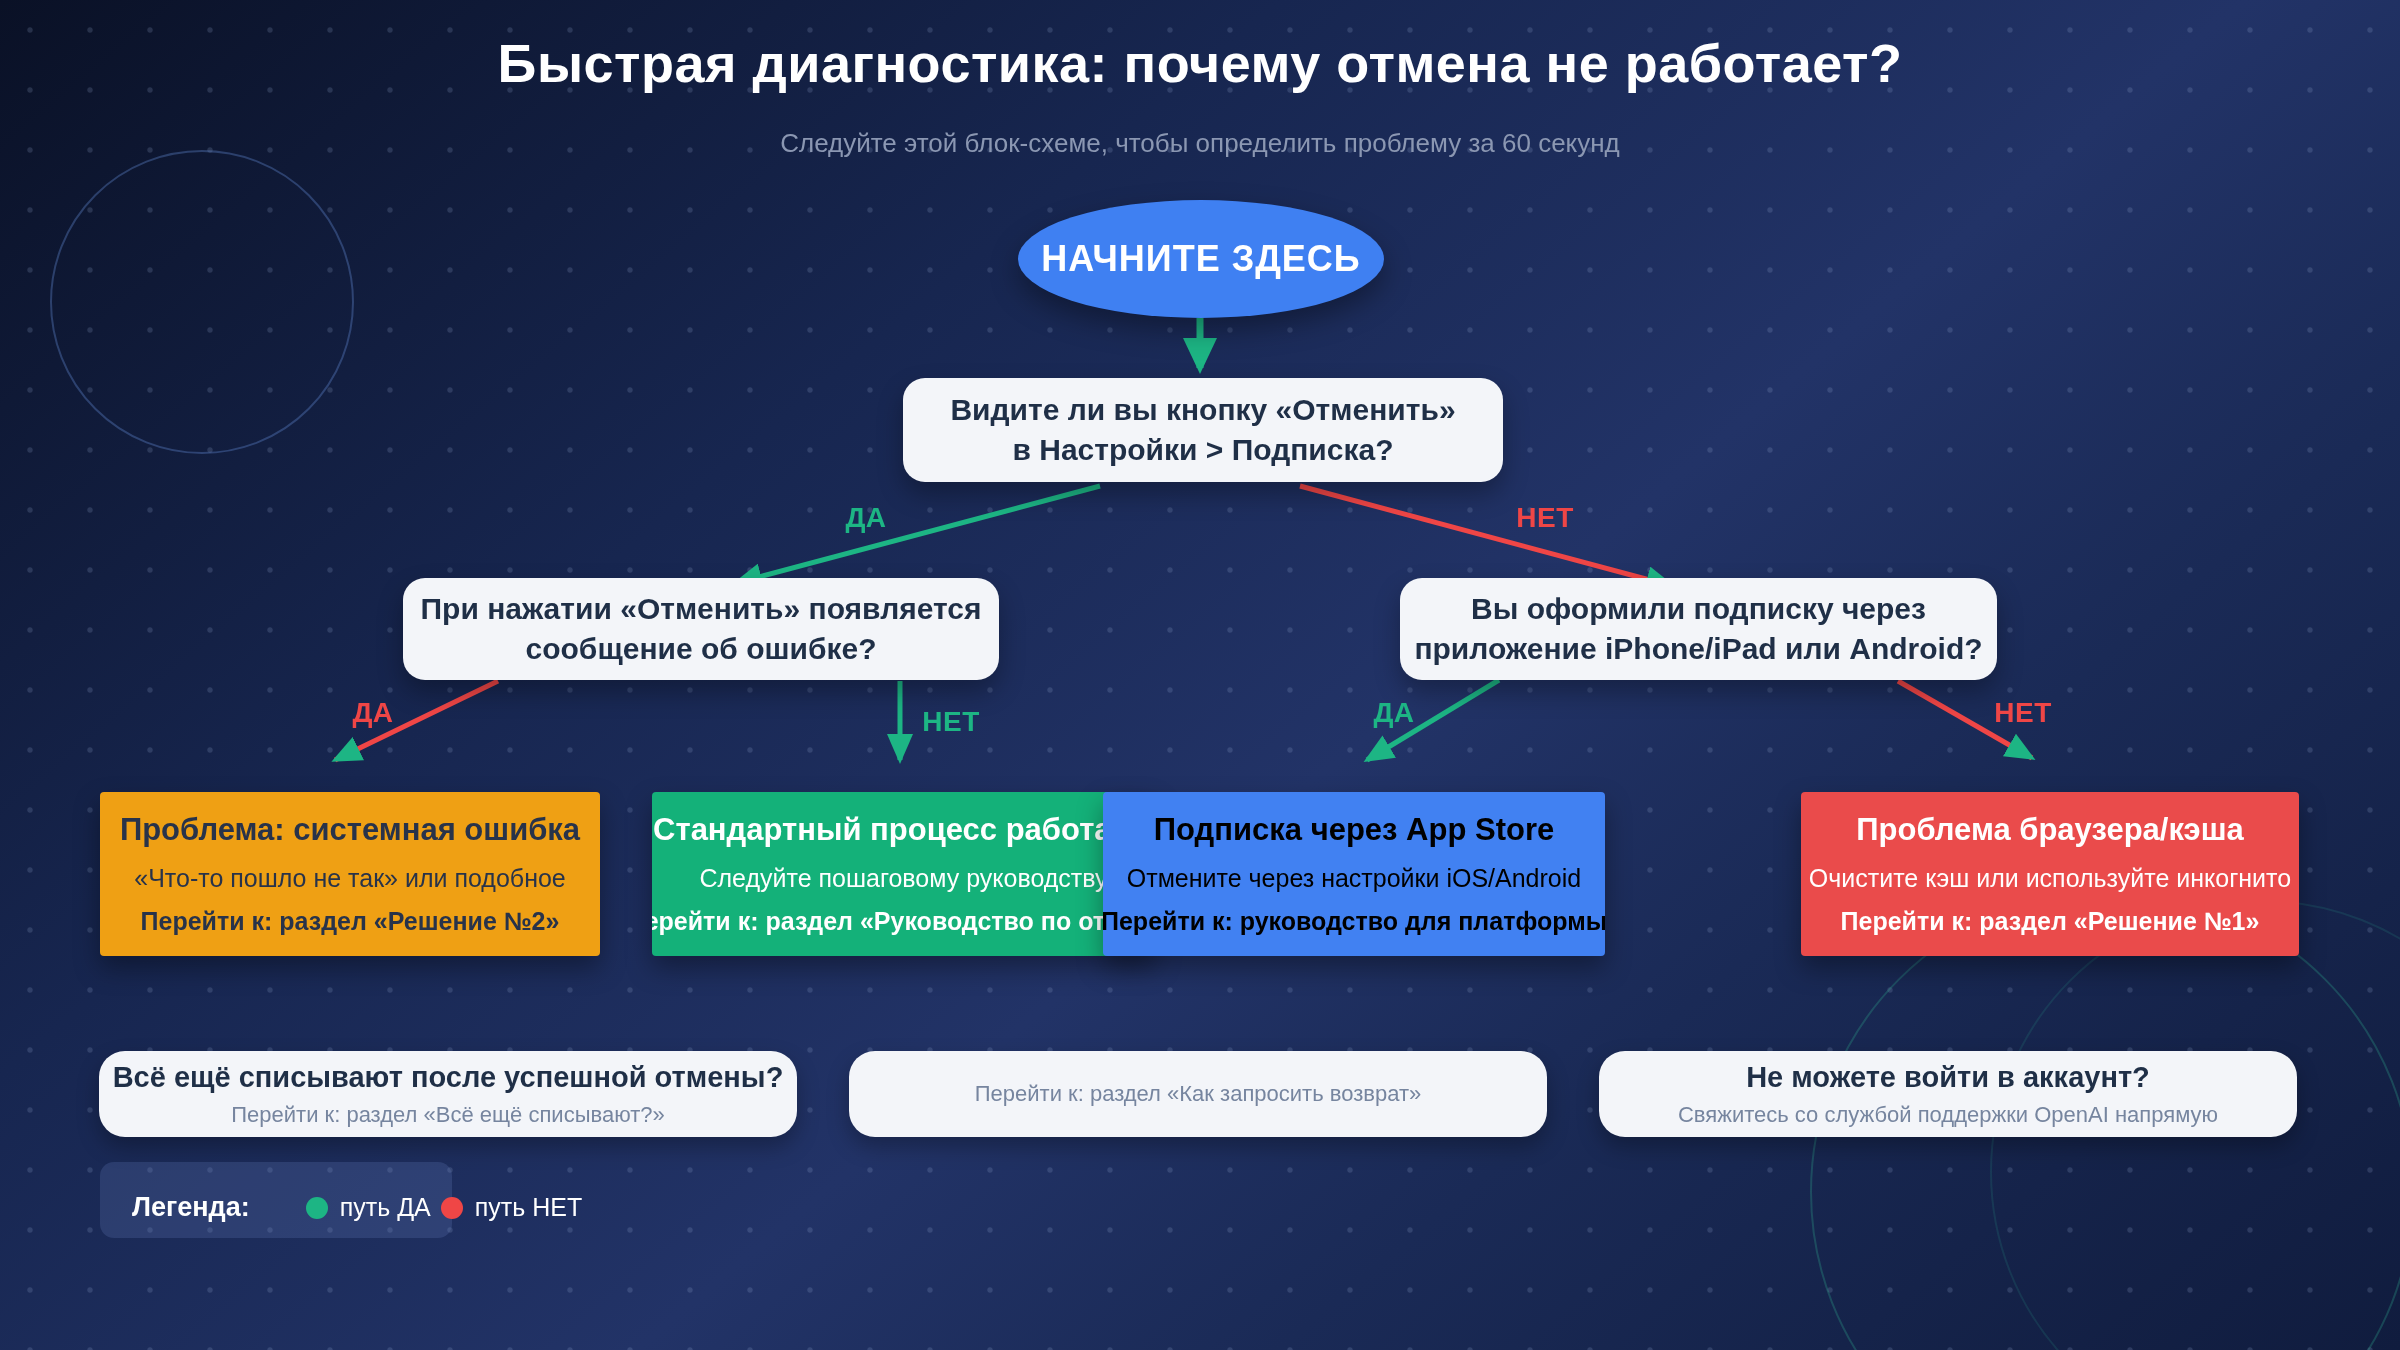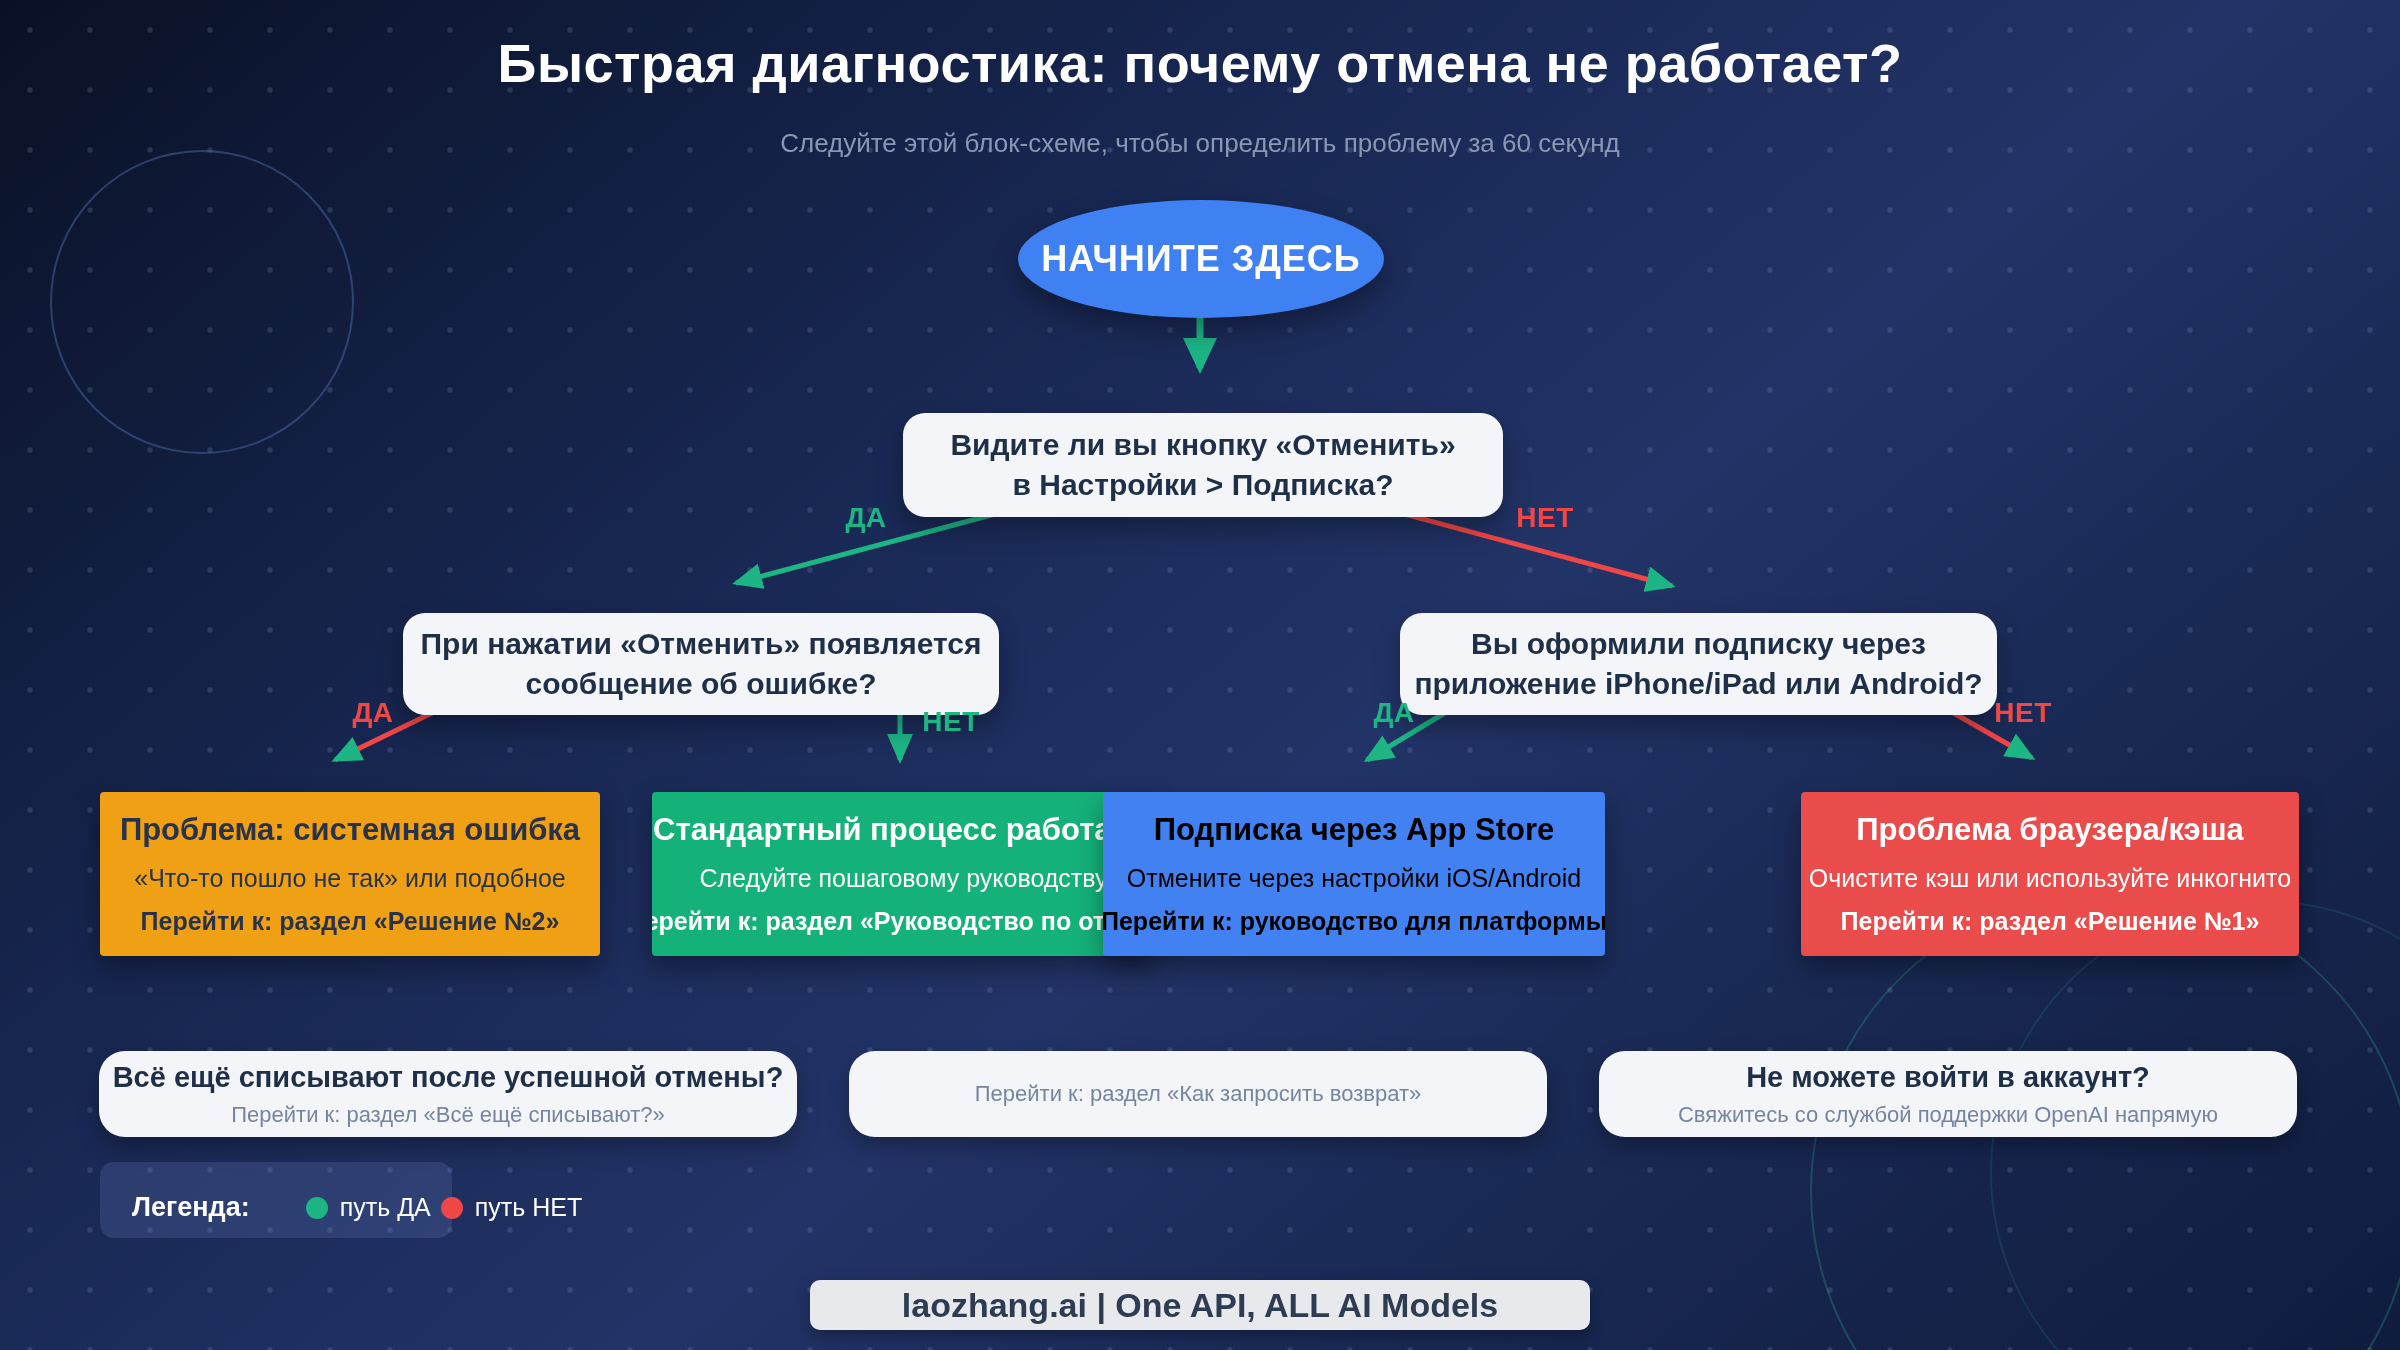--- a/index.html
+++ b/index.html
@@ -22,21 +22,21 @@
     color:#8b97b2;font-size:26px;}
 
   svg.arrows{position:absolute;left:0;top:0;width:2400px;height:1350px;}
 
   .node{position:absolute;box-sizing:border-box;display:flex;flex-direction:column;
     align-items:center;justify-content:center;text-align:center;}
   .ellipse{left:1018px;top:200px;width:366px;height:118px;border-radius:50%;
     background:#3f80f2;color:#fff;font-size:36px;font-weight:700;letter-spacing:1px;
     box-shadow:0 12px 28px rgba(0,0,0,0.35);}
   .qbox{background:#f3f5f9;border-radius:22px;color:#1f2f47;font-size:30px;font-weight:700;
-    line-height:40px;box-shadow:0 12px 26px rgba(0,0,0,0.30);margin-top:35px;}
+    line-height:40px;box-shadow:0 12px 26px rgba(0,0,0,0.30);}
   #q1{left:903px;top:378px;width:600px;height:104px;}
   #q2{left:403px;top:578px;width:596px;height:102px;}
   #q3{left:1400px;top:578px;width:597px;height:102px;}
 
   .plabel{position:absolute;transform:translate(-50%,-50%);font-size:28px;font-weight:700;letter-spacing:0.5px;}
   .plabel.green{color:#1db584;}
   .plabel.red{color:#ef4646;}
 
   .rbox{position:absolute;top:792px;height:164px;border-radius:4px;box-sizing:border-box;
     display:flex;flex-direction:column;align-items:center;justify-content:center;text-align:center;
@@ -163,17 +163,14 @@
     <span class="litem">
       <span class="dot dot-green"></span>
       <span>путь ДА</span>
     </span>
     <span class="litem">
       <span class="dot dot-red"></span>
       <span>путь НЕТ</span>
     </span>
   </div>
 
-  <div class="footer">
-    <span>laozhang.ai | One API, ALL AI Models</span>
-  </div>
 
 </div>
 
 </body></html>

